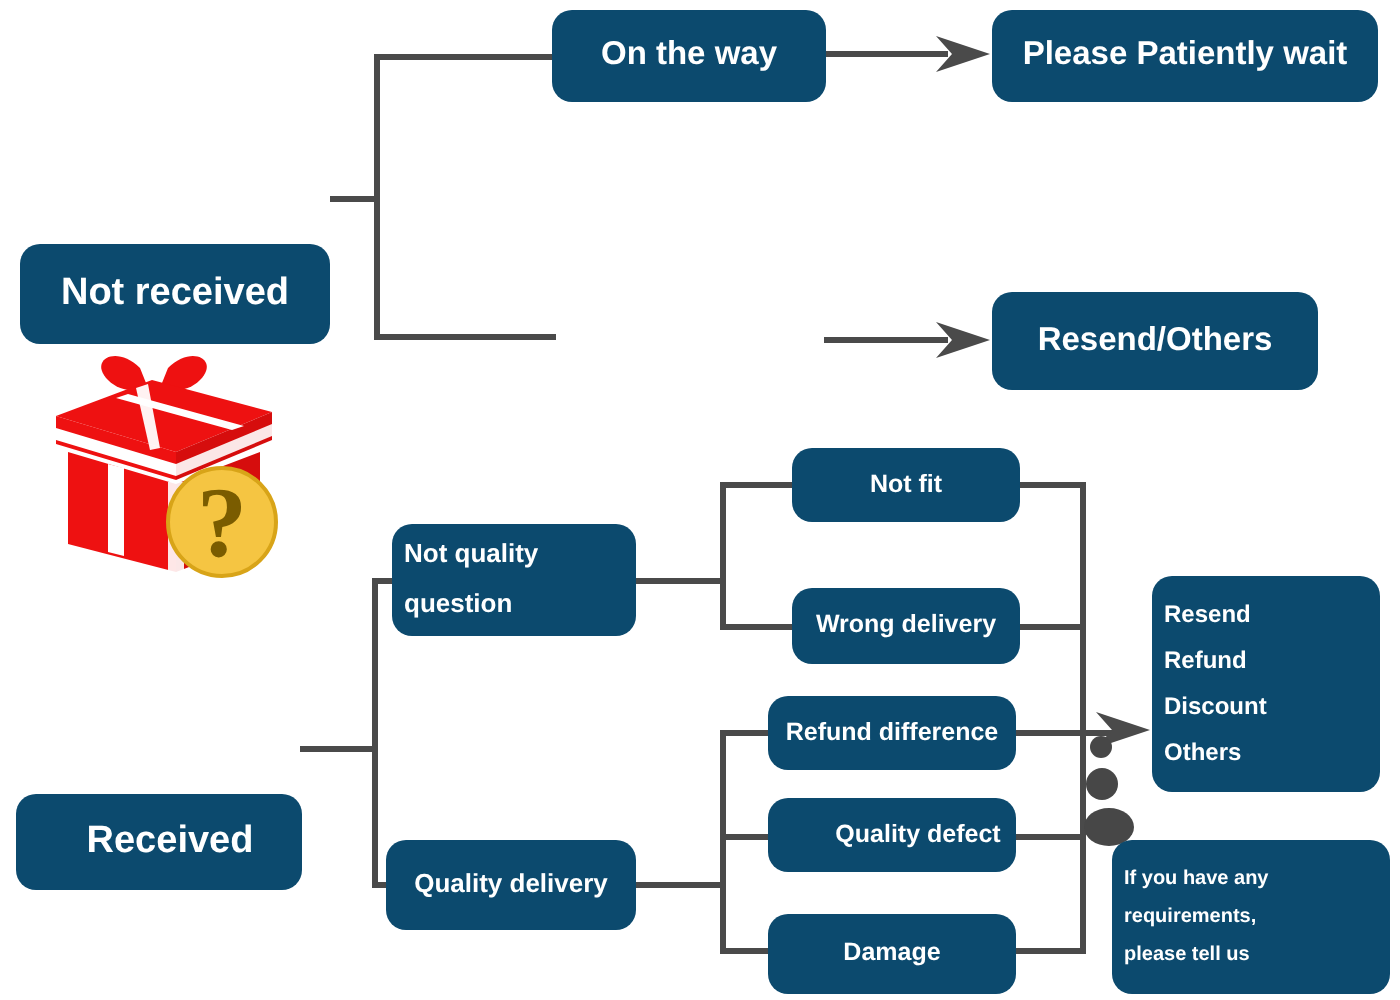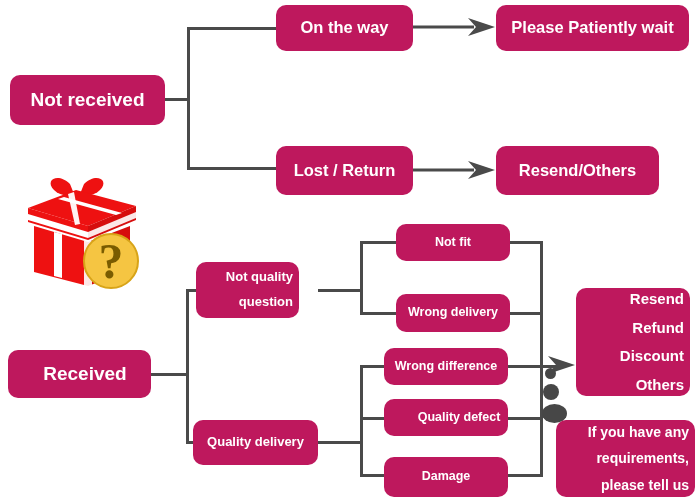--- a/index.html
+++ b/index.html
@@ -12,45 +12,45 @@
   }
   #flowchart-root {
     position: relative;
     width: 700px;
     height: 500px;
     background: #ffffff;
     overflow: hidden;
   }
   .node {
     position: absolute;
-    background: #be185d;
+    background: #0c4a6e;
     color: #ffffff;
     border-radius: 10px;
     display: flex;
     align-items: center;
     justify-content: center;
-    text-align: right;
+    text-align: left;
     font-weight: bold;
     box-sizing: border-box;
     line-height: 1.55;
     padding: 2px 6px;
   }
   .node.multiline {
     flex-direction: column;
     line-height: 1.9;
   }
   .node .line { display: block; width: 100%; }
 
   
-  .sz-root      { font-size: 19px; }
+  .sz-root      { font-size: 19px; margin-top: 47px; }
   .sz-l1        { font-size: 16.5px; }
   .sz-mid       { font-size: 13px; }
   .sz-leaf      { font-size: 12.5px; }
-  .sz-list      { font-size: 15px; }
-  .sz-note      { font-size: 14px; }
+  .sz-list      { font-size: 12px; }
+  .sz-note      { font-size: 10px; }
 
   
   .conn {
     position: absolute;
     background: #4a4a4a;
   }
   .conn.h { height: 3px; }
   .conn.v { width: 3px; }
 
   svg.arrow-layer {
@@ -125,51 +125,48 @@
   </div>
 
   <div class="node sz-l1" style="left:276px; top:5px; width:137px; height:46px;">
     <span>On the way</span>
   </div>
 
   <div class="node sz-l1" style="left:496px; top:5px; width:193px; height:46px;">
     <span>Please Patiently wait</span>
   </div>
 
-  <div class="node sz-l1" style="left:276px; top:146px; width:137px; height:49px;">
-    <span>Lost / Return</span>
-  </div>
 
   <div class="node sz-l1" style="left:496px; top:146px; width:163px; height:49px;">
     <span>Resend/Others</span>
   </div>
 
   <div class="node sz-root" style="left:8px; top:350px; width:143px; height:48px;padding-left:17px;">
     <span>Received</span>
   </div>
 
-  <div class="node multiline sz-mid" style="left:196px; top:262px; width:103px; height:56px;">
+  <div class="node multiline sz-mid" style="left:196px; top:262px; width:122px; height:56px;">
     <span class="line">Not quality</span>
     <span class="line">question</span>
   </div>
 
   <div class="node sz-mid" style="left:193px; top:420px; width:125px; height:45px;">
     <span>Quality delivery</span>
   </div>
 
   <div class="node sz-leaf" style="left:396px; top:224px; width:114px; height:37px;">
     <span>Not fit</span>
   </div>
 
   <div class="node sz-leaf" style="left:396px; top:294px; width:114px; height:38px;">
     <span>Wrong delivery</span>
   </div>
 
   <div class="node sz-leaf" style="left:384px; top:348px; width:124px; height:37px;">
-    <span>Wrong difference</span>
+    <span>Refund difference</span>
   </div>
 
   <div class="node sz-leaf" style="left:384px; top:399px; width:124px; height:37px;padding-left:32px;">
     <span>Quality defect</span>
   </div>
 
   <div class="node sz-leaf" style="left:384px; top:457px; width:124px; height:40px;">
     <span>Damage</span>
   </div>
 

